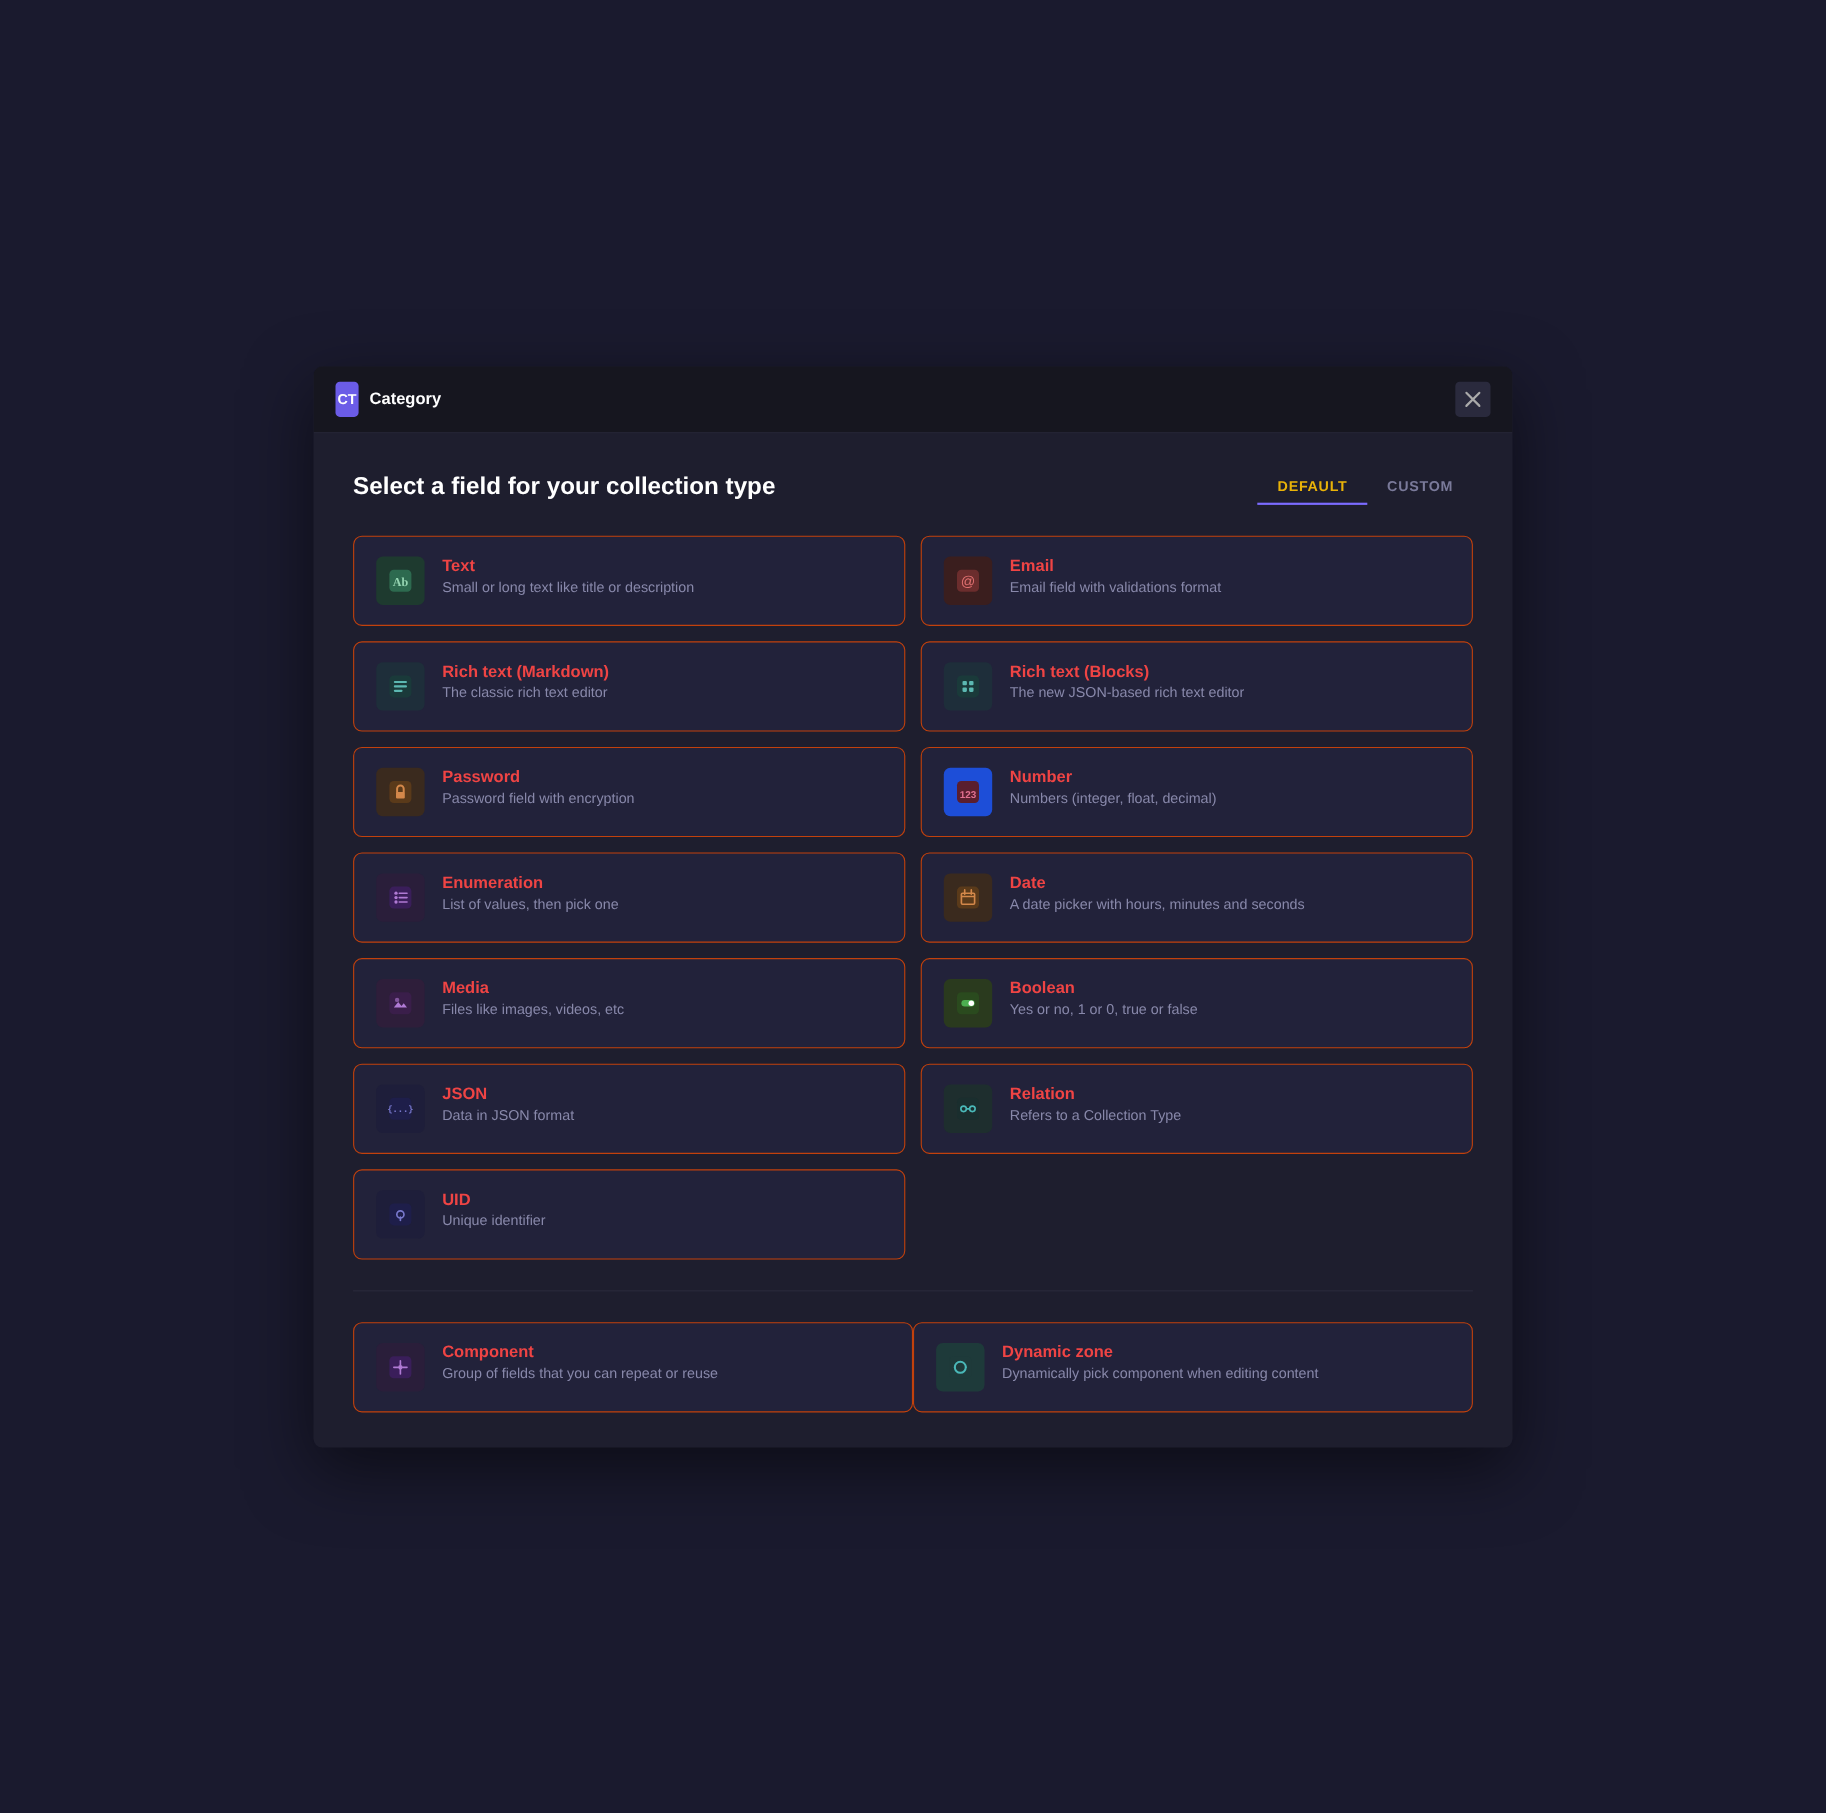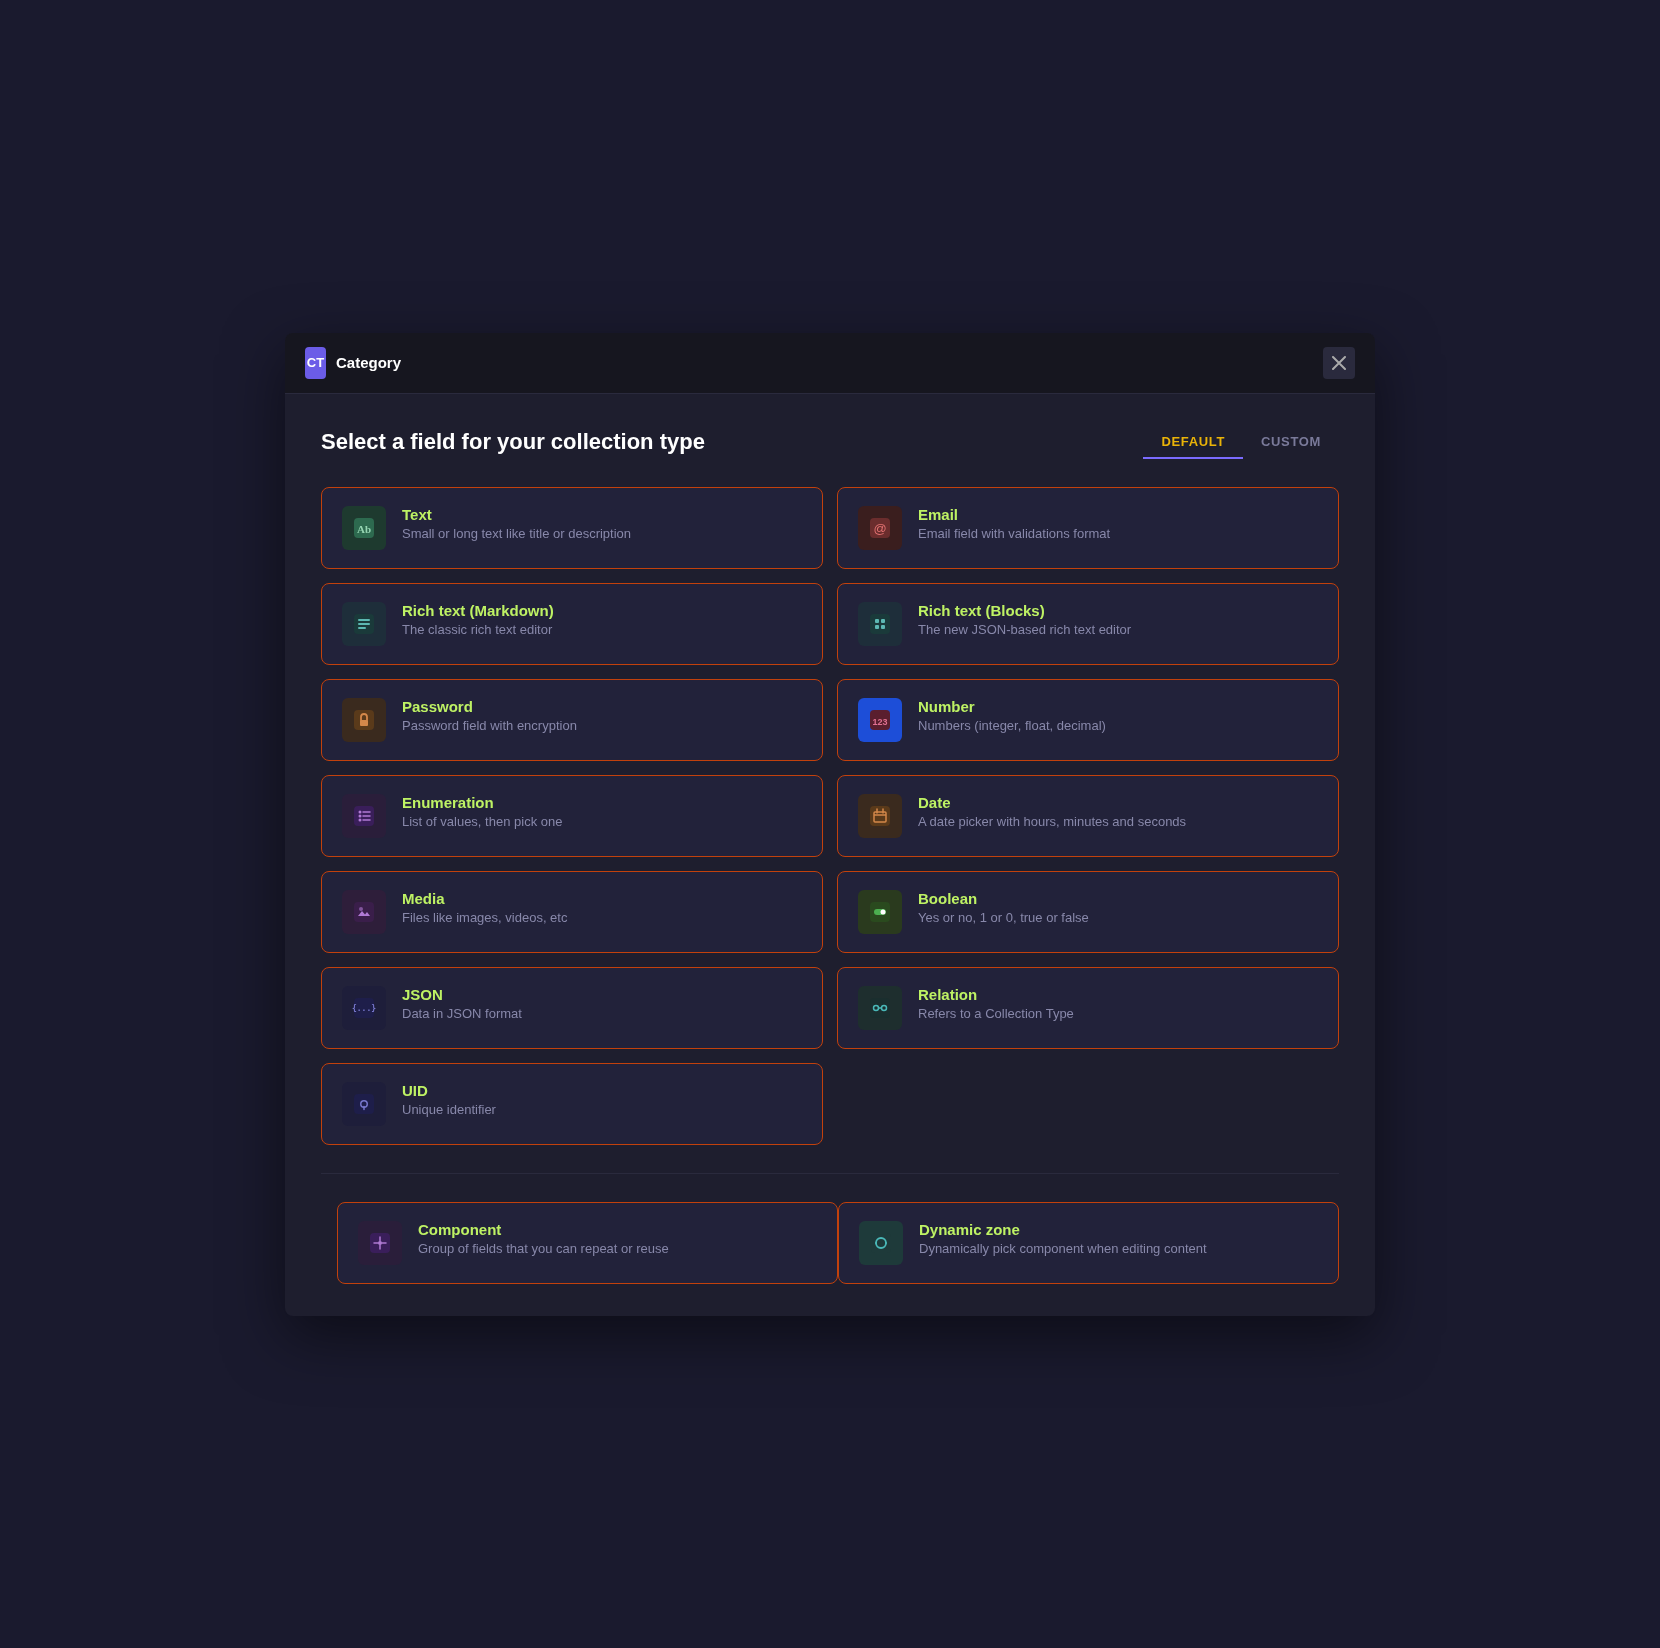--- a/index.html
+++ b/index.html
@@ -128,38 +128,37 @@
     .icon-pink { background: #1d4ed8; }
     .icon-teal { background: #1e2e3a; }
     .icon-purple { background: #2a1e3a; }
     .icon-indigo { background: #1e1e3a; }
     .icon-blue-green { background: #1e2e2e; }
     .icon-cyan { background: #1e3a3a; }
     .icon-lime { background: #2a3a1e; }
     .icon-violet { background: #2e1e3a; }
     .field-info { flex: 1; }
     .field-name {
-      color: #bef264;
+      color: #ef4444;
       font-size: 15px;
       font-weight: 700;
       margin-bottom: 3px;
     }
     .field-desc {
       color: #8888aa;
       font-size: 13px;
     }
     .divider {
       height: 1px;
       background: #2a2a3d;
       margin: 28px 0;
     }
     .bottom-grid {
       display: grid;
       grid-template-columns: 1fr 1fr;
-      margin-left: 16px;
     }
   </style>
 </head>
 <body>
 
 <div class="modal">
 
   <div class="modal-header">
     <div class="header-left">
       <div class="ct-badge">CT</div>

